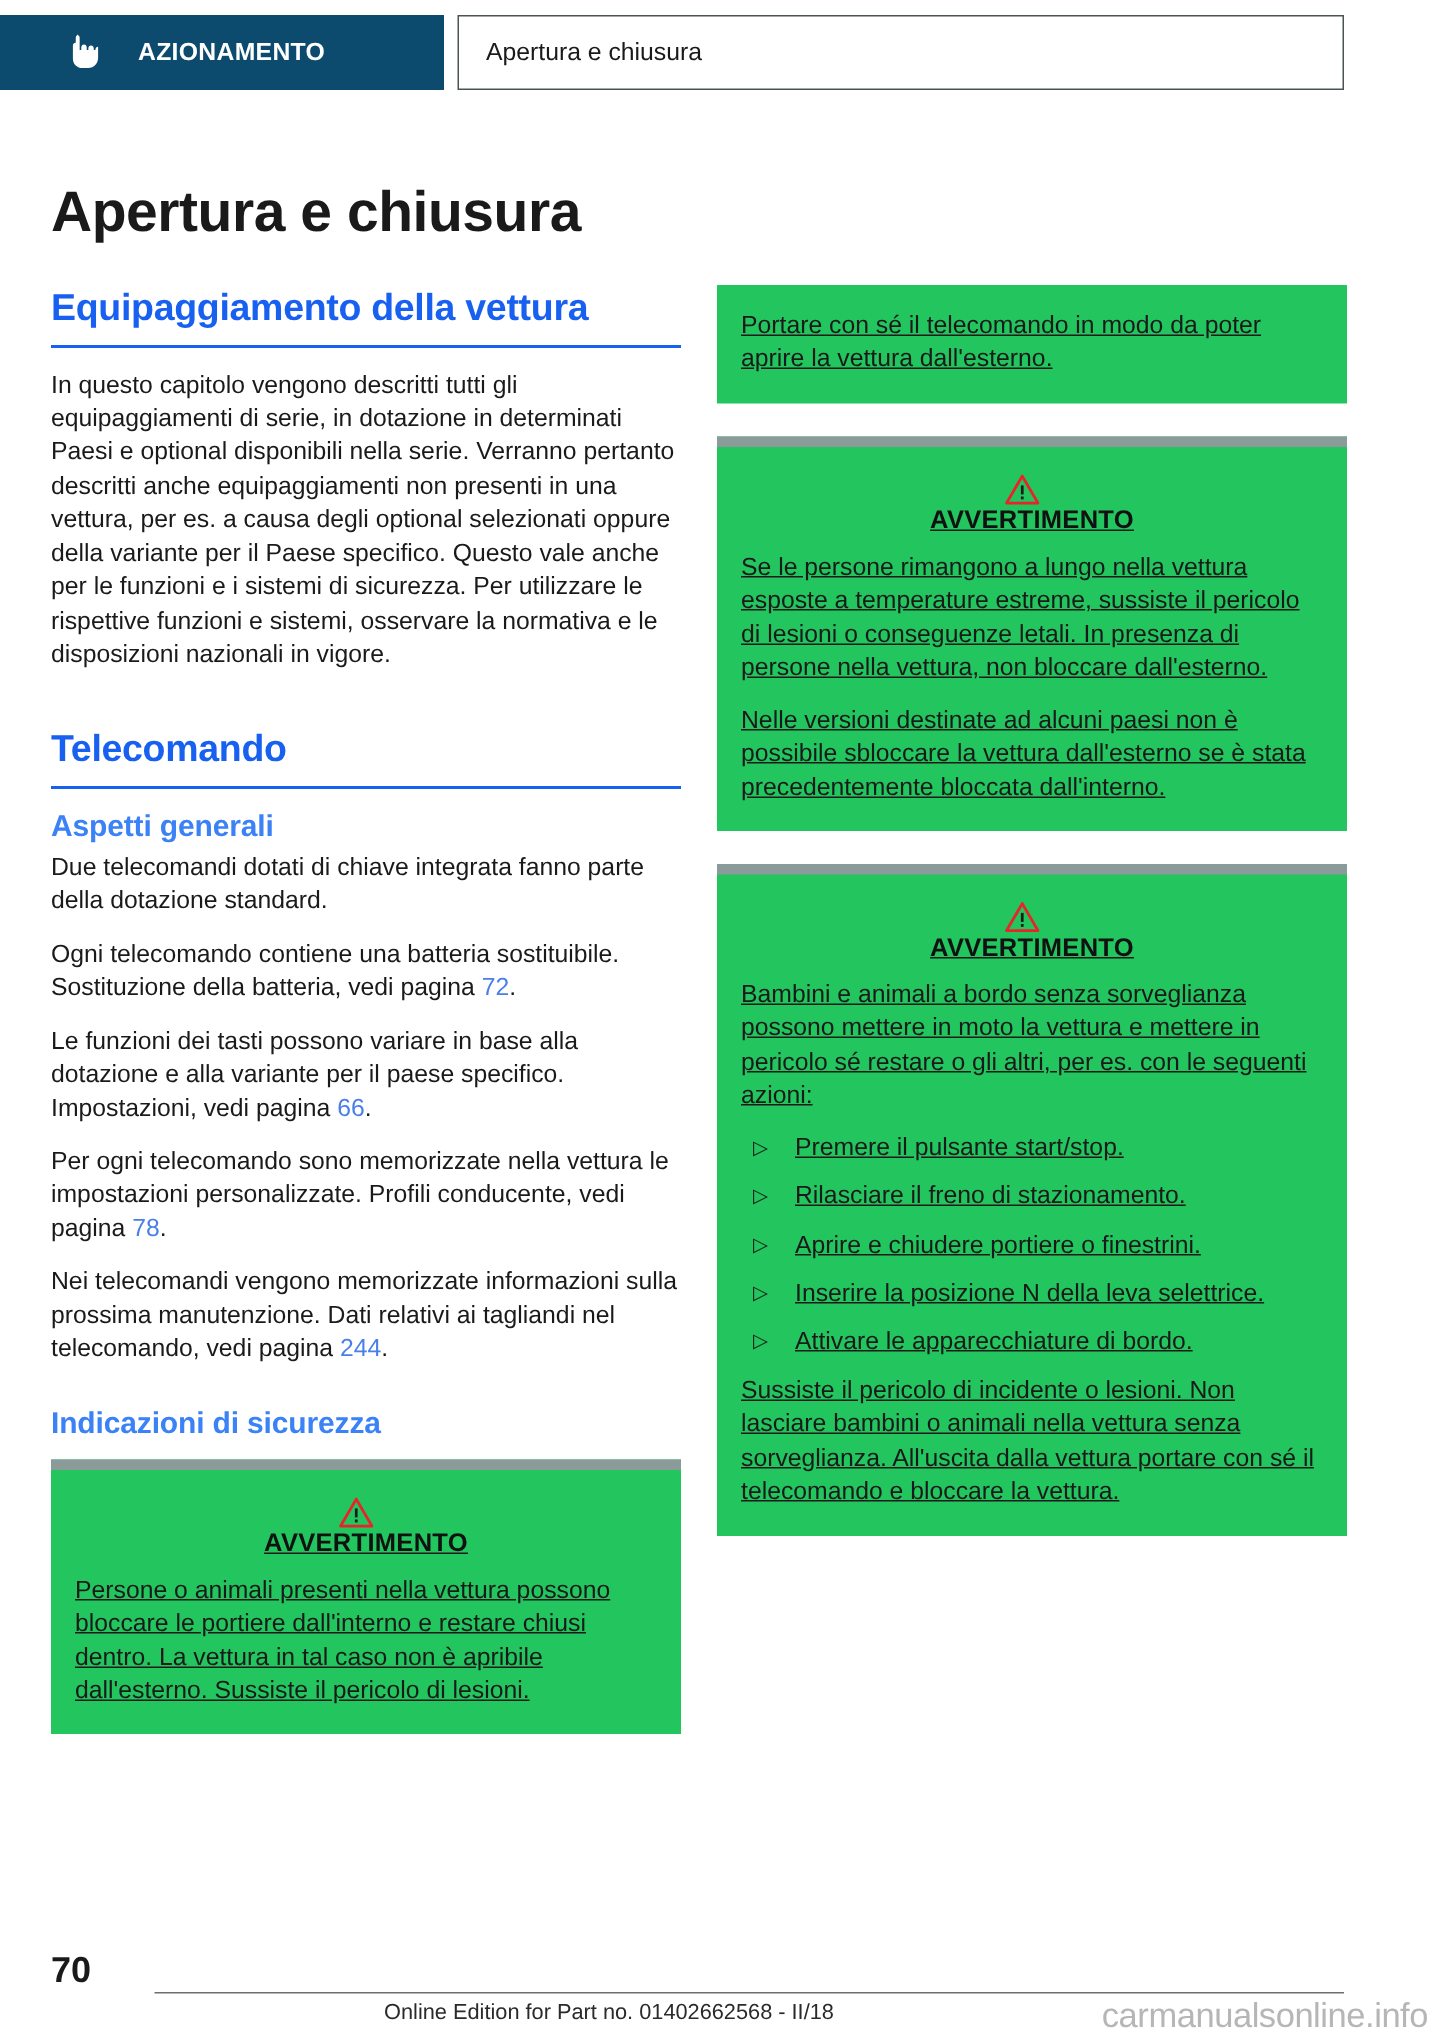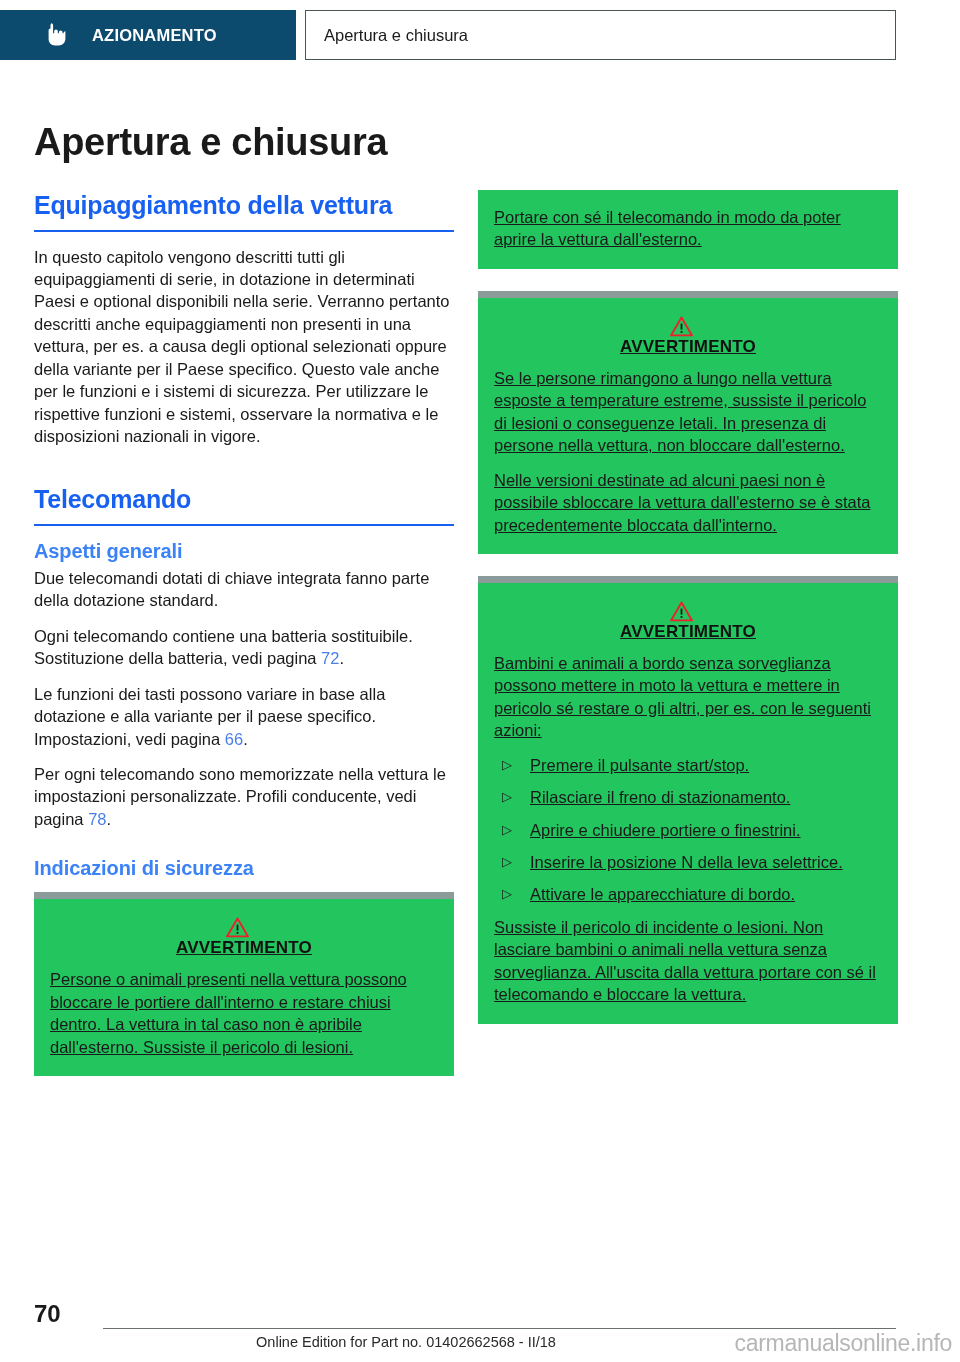--- a/index.html
+++ b/index.html
@@ -258,20 +258,23 @@
   </p>
 
   <p class="body">
     <span>Le funzioni dei tasti possono variare in base alla dotazione e alla variante per il paese specifico. Impostazioni, vedi pagina </span><span class="pref">66</span>.
   </p>
 
   <p class="body">
     <span>Per ogni telecomando sono memorizzate nella vettura le impostazioni personalizzate. Profili conducente, vedi pagina </span><span class="pref">78</span>.
   </p>
 
+  <p class="body">
+    <span>Nei telecomandi vengono memorizzate informazioni sulla prossima manutenzione. Dati relativi ai tagliandi nel telecomando, vedi pagina </span><span class="pref">244</span>.
+  </p>
 
   <div class="gap-sm"></div>
 
   <h3 class="h2-blue">Indicazioni di sicurezza</h3>
   <div style="height:8px"></div>
 
   <div class="note-box with-bar">
     <div class="note-title">
       <svg class="warn-tri" viewBox="0 0 23 21" aria-hidden="true">
         <path d="M11.5 1.4 22 19.4H1z" fill="none" stroke="#e8232a" stroke-width="1.9" stroke-linejoin="round"></path>

